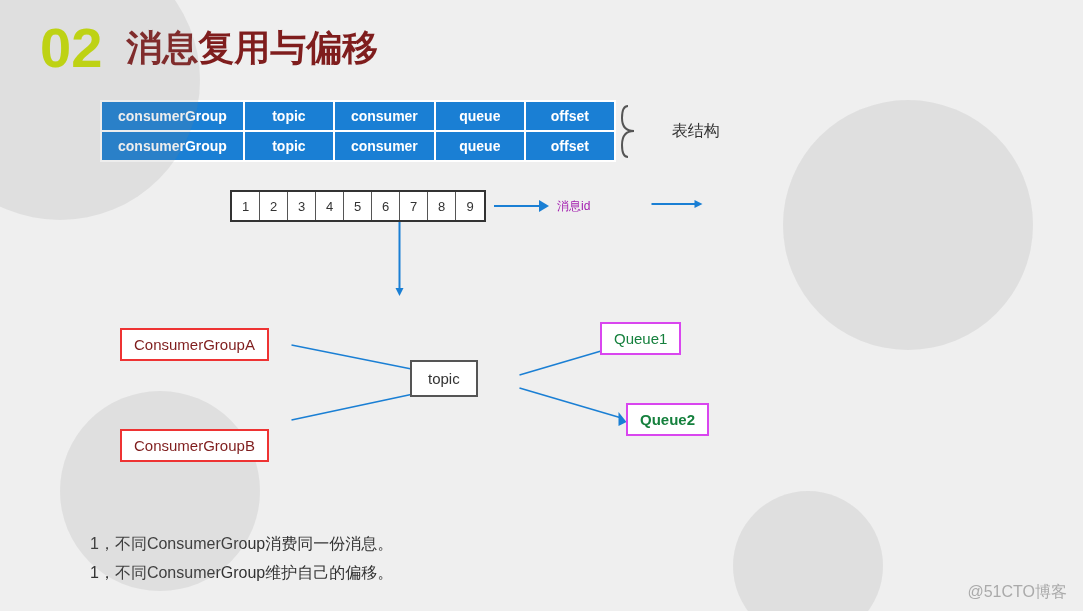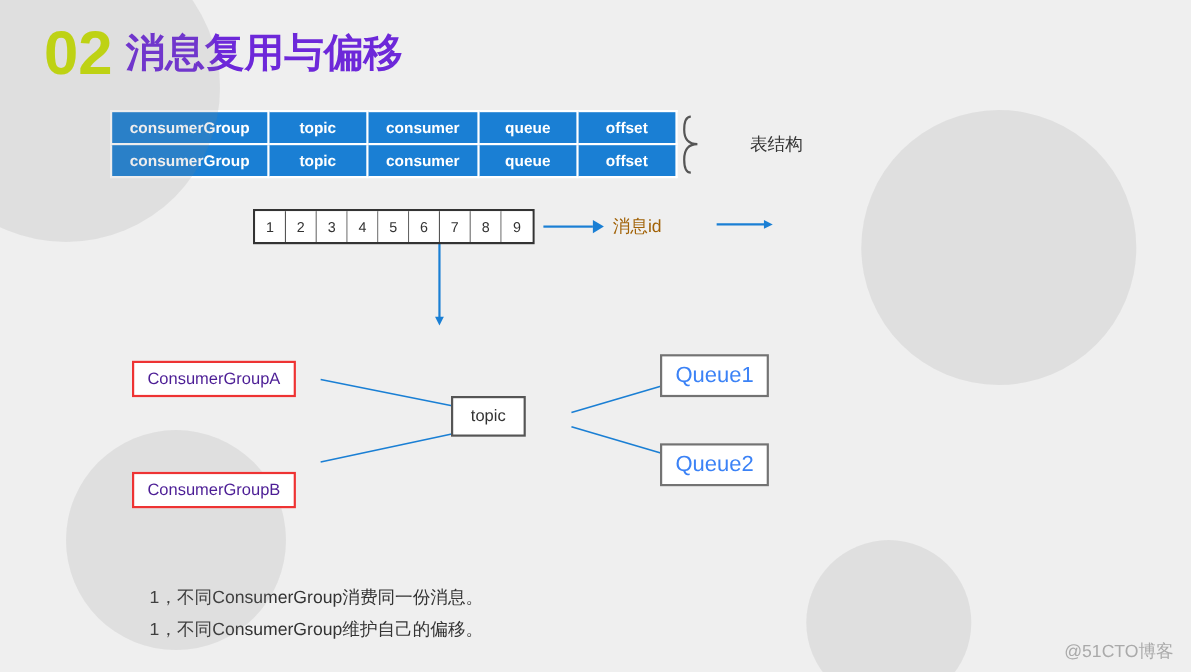--- a/index.html
+++ b/index.html
@@ -37,27 +37,27 @@
       display: flex;
       align-items: center;
       margin-bottom: 24px;
     }
 
     .title-number {
       font-size: 56px;
       font-weight: 900;
       color: #c8e000;
       line-height: 1;
-      margin-right: 12px;
+      margin-right: 24px;
     }
 
     .title-text {
       font-size: 36px;
       font-weight: bold;
-      color: #6d28d9;
+      color: #7f1d1d;
     }
 
     
     .table-section {
       display: flex;
       align-items: center;
       margin-bottom: 28px;
       margin-left: 60px;
     }
 
@@ -72,21 +72,21 @@
       font-weight: bold;
       padding: 6px 16px;
       border: 2px solid #ffffff;
       text-align: center;
       min-width: 90px;
     }
 
     .table-label {
       font-size: 16px;
       color: #333;
-      margin-left: 12px;
+      margin-left: 2px;
     }
 
     
     .diagram {
       position: relative;
       margin-left: 60px;
       height: 330px;
     }
 
     
@@ -117,54 +117,54 @@
 
     .msg-cell:last-child { border-right: none; }
 
     
     .group-box {
       position: absolute;
       border: 2px solid #e33;
       background: #fff;
       padding: 6px 12px;
       font-size: 15px;
-      color: #4c1d95;
+      color: #7f1d1d;
     }
 
     .topic-box {
       position: absolute;
       border: 2px solid #555;
       background: #fff;
       padding: 8px 16px;
       font-size: 15px;
       color: #333;
     }
 
     .queue-box {
       position: absolute;
-      border: 2px solid #737373;
+      border: 2px solid #d946ef;
       background: #fff;
       padding: 6px 12px;
-      font-size: 20px;
-      color: #3b82f6;
+      font-size: 15px;
+      color: #15803d;
     }
 
     
     .diagram-svg {
       position: absolute;
       top: 0;
       left: 0;
       width: 100%;
       height: 100%;
       pointer-events: none;
     }
 
     
     .notes {
-      margin-left: 96px;
+      margin-left: 50px;
       margin-top: 10px;
     }
 
     .note-line {
       font-size: 16px;
       color: #333;
       line-height: 1.8;
     }
 
     
@@ -257,40 +257,40 @@
         <div class="msg-cell">6</div>
         <div class="msg-cell">7</div>
         <div class="msg-cell">8</div>
         <div class="msg-cell">9</div>
       </div>
 
       <div style="display:flex;align-items:center;margin-left:8px;">
         <div style="width:45px;height:2px;background:#1a7fd4;"></div>
         <div style="width:0;height:0;border-top:6px solid transparent;border-bottom:6px solid transparent;border-left:10px solid #1a7fd4;"></div>
       </div>
-      <span style="font-size:16px;color:#a16207;margin-left:8px;">消息id</span>
+      <span style="font-size:12px;color:#a21caf;margin-left:8px;">消息id</span>
     </div>
 
     <div class="group-box" style="top: 138px; left: 20px;">
       <span>ConsumerGroupA</span>
     </div>
 
     <div class="group-box" style="top: 213px; left: 20px; margin-top: 26px;">
       <span>ConsumerGroupB</span>
     </div>
 
     <div class="topic-box" style="top: 170px; left: 310px;">
       <span>topic</span>
     </div>
 
     <div class="queue-box" style="top: 132px; left: 500px;">
       <span>Queue1</span>
     </div>
 
-    <div class="queue-box" style="top: 213px; left: 500px;">
+    <div class="queue-box" style="top: 213px; left: 526px; font-weight: bold;">
       <span>Queue2</span>
     </div>
 
   </div>
 
   <div class="notes">
     <div class="note-line">1，不同ConsumerGroup消费同一份消息。</div>
     <div class="note-line">1，不同ConsumerGroup维护自己的偏移。</div>
   </div>
 

